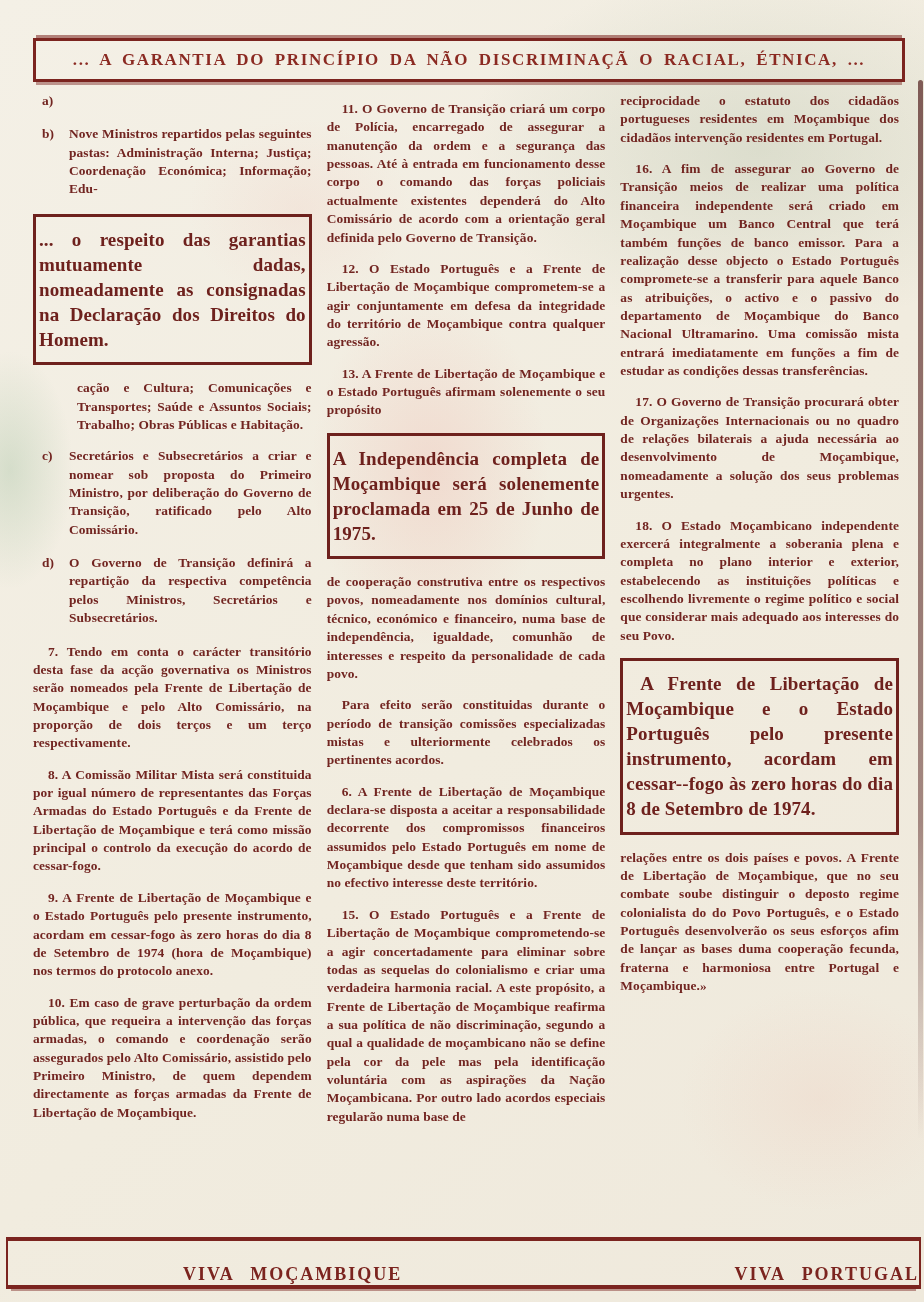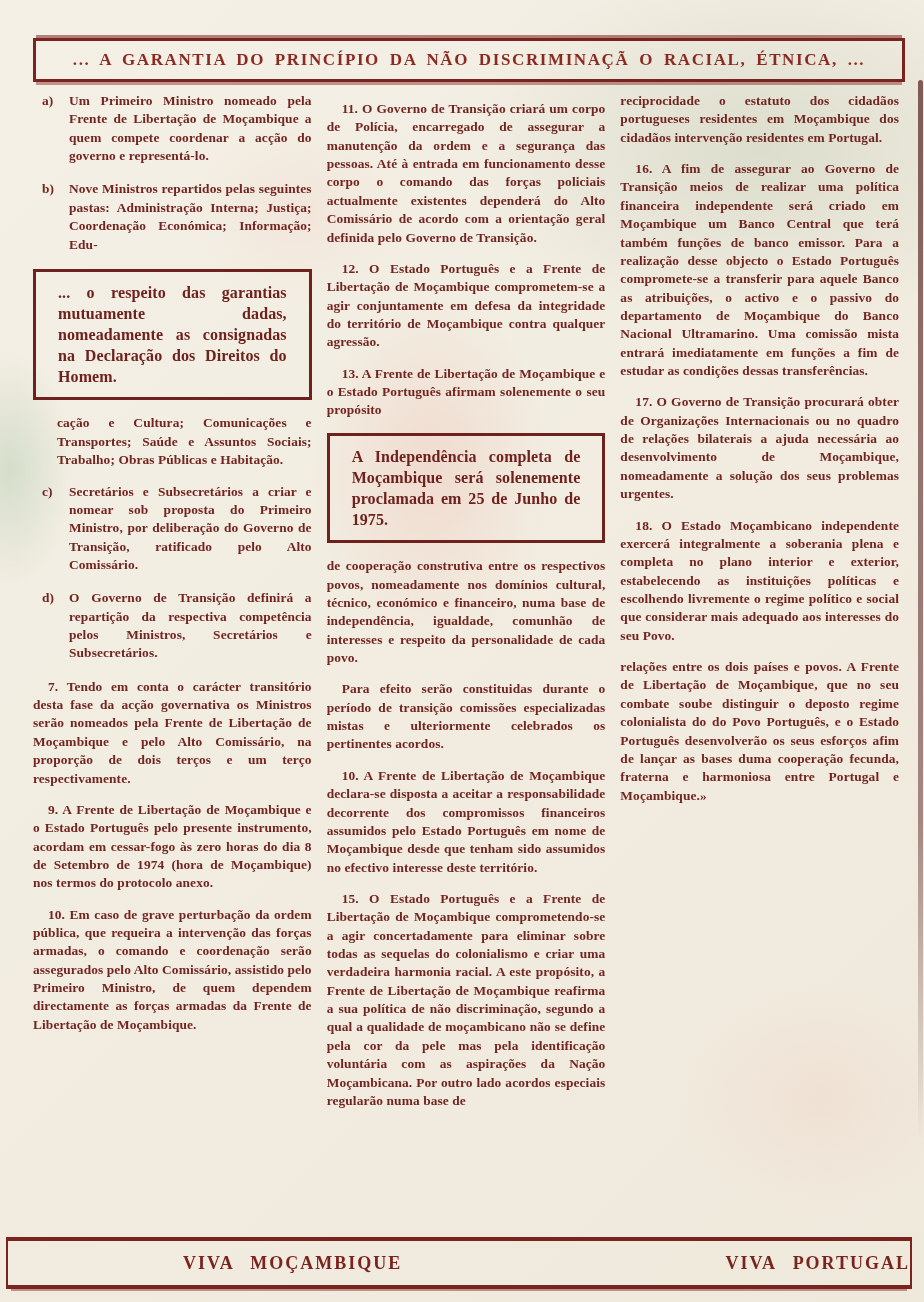--- a/index.html
+++ b/index.html
@@ -35,36 +35,36 @@
     position:absolute; left:33px; top:92px; width:866px; height:1136px;
     display:flex; gap:15px; overflow:hidden;
   }
   .col { flex:1 1 0; overflow:hidden; }
   .para, .cont, .lettered, .callout, .dateline {
     font-size:13.4px; line-height:1.37; font-weight:bold;
     text-align:justify; letter-spacing:.1px;
   }
   .para { text-indent:15px; margin:8px 0 13px 0; }
   .cont { margin:0 0 13px 0; }
-  .cont.under-letter { margin-left:24px; }
+  .cont.under-letter { margin-left:44px; }
   .lettered { display:flex; margin:0 0 15px 0; }
   .lettered .ltr { flex:0 0 36px; padding-left:9px; box-sizing:border-box; text-align:left; }
   .lettered .txt { flex:1 1 auto; }
   .callout {
     border:3px solid #6e211d; color:#6e211d;
-    padding:10px 22px; margin:4px 0 14px 0;
-    font-size:16px; line-height:1.32; text-align:justify;
+    padding:10px 3px; margin:4px 0 14px 0;
+    font-size:19px; line-height:1.32; text-align:justify;
   }
   .callout.indent-first { text-indent:14px; }
   .footer-box {
-    position:absolute; left:6px; right:12px; bottom:13px; height:44px;
+    position:absolute; left:6px; right:3px; bottom:13px; height:44px;
     border-top:4px solid #7b241f; border-bottom:4px solid #7b241f;
     border-left:2px solid #7b241f; border-right:2px solid #7b241f;
     box-shadow:0 7px 0 -5px rgba(123,36,31,.45);
-    display:flex; align-items:center;
+    display:flex; align-items:flex-end;
   }
   .footer-box .slogan {
     font-size:18px; font-weight:bold; letter-spacing:2px; word-spacing:10px;
     color:#7b241f;
   }
   .footer-box .slogan.left  { margin-left:175px; }
   .footer-box .slogan.right { margin-left:auto; }
 </style>
 </head>
 <body>
@@ -75,57 +75,58 @@
 
   <div class="header-box">
     <span>... A GARANTIA DO PRINCÍPIO DA NÃO DISCRIMINAÇÃ O RACIAL, ÉTNICA, ...</span>
   </div>
 
   <div class="columns">
 
     <div class="col">
       <div class="lettered">
         <span class="ltr">a)</span>
-        <span class="txt">Um Primeiro Ministro nomeado pela Frente de Libertação de Moçambique a quem compete coordenar a acção do governo e representá-lo.</span>
       </div>
       <div class="lettered">
         <span class="ltr">b)</span>
         <span class="txt">Nove Ministros repartidos pelas seguintes pastas: Administração Interna; Justiça; Coordenação Económica; Informação; Edu-</span>
       </div>
       <div class="callout">... o respeito das garantias mutuamente dadas, nomeadamente as consignadas na Declaração dos Direitos do Homem.</div>
       <div class="cont under-letter">cação e Cultura; Comunicações e Transportes; Saúde e Assuntos Sociais; Trabalho; Obras Públicas e Habitação.</div>
       <div class="lettered">
         <span class="ltr">c)</span>
         <span class="txt">Secretários e Subsecretários a criar e nomear sob proposta do Primeiro Ministro, por deliberação do Governo de Transição, ratificado pelo Alto Comissário.</span>
       </div>
       <div class="lettered">
         <span class="ltr">d)</span>
         <span class="txt">O Governo de Transição definirá a repartição da respectiva competência pelos Ministros, Secretários e Subsecretários.</span>
       </div>
       <div class="para">7.  Tendo em conta o carácter transitório desta fase da acção governativa os Ministros serão nomeados pela Frente de Libertação de Moçambique e pelo Alto Comissário, na proporção de dois terços e um terço respectivamente.</div>
+      <div class="para">8.  A Comissão Militar Mista será constituida por igual número de representantes das Forças Armadas do Estado Português e da Frente de Libertação de Moçambique e terá como missão principal o controlo da execução do acordo de cessar-fogo.</div>
       <div class="para">9.  A Frente de Libertação de Moçambique e o Estado Português pelo presente instrumento, acordam em cessar-fogo às zero horas do dia 8 de Setembro de 1974 (hora de Moçambique) nos termos do protocolo anexo.</div>
       <div class="para">10.  Em caso de grave perturbação da ordem pública, que requeira a intervenção das forças armadas, o comando e coordenação serão assegurados pelo Alto Comissário, assistido pelo Primeiro Ministro, de quem dependem directamente as forças armadas da Frente de Libertação de Moçambique.</div>
     </div>
 
     <div class="col">
       <div class="para">11.  O Governo de Transição criará um corpo de Polícia, encarregado de assegurar a manutenção da ordem e a segurança das pessoas. Até à entrada em funcionamento desse corpo o comando das forças policiais actualmente existentes dependerá do Alto Comissário de acordo com a orientação geral definida pelo Governo de Transição.</div>
       <div class="para">12.  O Estado Português e a Frente de Libertação de Moçambique comprometem-se a agir conjuntamente em defesa da integridade do território de Moçambique contra qualquer agressão.</div>
       <div class="para">13.  A Frente de Libertação de Moçambique e o Estado Português afirmam solenemente o seu propósito</div>
       <div class="callout">A Independência completa de Moçambique será solenemente proclamada em 25 de Junho de 1975.</div>
       <div class="cont">de cooperação construtiva entre os respectivos povos, nomeadamente nos domínios cultural, técnico, económico e financeiro, numa base de independência, igualdade, comunhão de interesses e respeito da personalidade de cada povo.</div>
       <div class="para">Para efeito serão constituidas durante o período de transição comissões especializadas mistas e ulteriormente celebrados os pertinentes acordos.</div>
-      <div class="para">10.  A Frente de Libertação de Moçambique declara-se disposta a aceitar a responsabilidade decorrente dos compromissos financeiros assumidos pelo Estado Português em nome de Moçambique desde que tenham sido assumidos no efectivo interesse deste território.</div>
+      <div class="para">6.  A Frente de Libertação de Moçambique declara-se disposta a aceitar a responsabilidade decorrente dos compromissos financeiros assumidos pelo Estado Português em nome de Moçambique desde que tenham sido assumidos no efectivo interesse deste território.</div>
       <div class="para">15.  O Estado Português e a Frente de Libertação de Moçambique comprometendo-se a agir concertadamente para eliminar sobre todas as sequelas do colonialismo e criar uma verdadeira harmonia racial. A este propósito, a Frente de Libertação de Moçambique reafirma a sua política de não discriminação, segundo a qual a qualidade de moçambicano não se define pela cor da pele mas pela identificação voluntária com as aspirações da Nação Moçambicana. Por outro lado acordos especiais regularão numa base de</div>
     </div>
 
     <div class="col">
       <div class="cont">reciprocidade o estatuto dos cidadãos portugueses residentes em Moçambique dos cidadãos intervenção residentes em Portugal.</div>
       <div class="para">16.  A fim de assegurar ao Governo de Transição meios de realizar uma política financeira independente será criado em Moçambique um Banco Central que terá também funções de banco emissor. Para a realização desse objecto o Estado Português compromete-se a transferir para aquele Banco as atribuições, o activo e o passivo do departamento de Moçambique do Banco Nacional Ultramarino. Uma comissão mista entrará imediatamente em funções a fim de estudar as condições dessas transferências.</div>
       <div class="para">17.  O Governo de Transição procurará obter de Organizações Internacionais ou no quadro de relações bilaterais a ajuda necessária ao desenvolvimento de Moçambique, nomeadamente a solução dos seus problemas urgentes.</div>
       <div class="para">18.  O Estado Moçambicano independente exercerá integralmente a soberania plena e completa no plano interior e exterior, estabelecendo as instituições políticas e escolhendo livremente o regime político e social que considerar mais adequado aos interesses do seu Povo.</div>
+      <div class="callout indent-first">A Frente de Libertação de Moçambique e o Estado Português pelo presente instrumento, acordam em cessar--fogo às zero horas do dia 8 de Setembro de 1974.</div>
       <div class="cont">relações entre os dois países e povos. A Frente de Libertação de Moçambique, que no seu combate soube distinguir o deposto regime colonialista do do Povo Português, e o Estado Português desenvolverão os seus esforços afim de lançar as bases duma cooperação fecunda, fraterna e harmoniosa entre Portugal e Moçambique.»</div>
 
     </div>
 
   </div>
 
   <div class="footer-box">
     <span class="slogan left">VIVA  MOÇAMBIQUE</span>
     <span class="slogan right">VIVA  PORTUGAL</span>
   </div>

